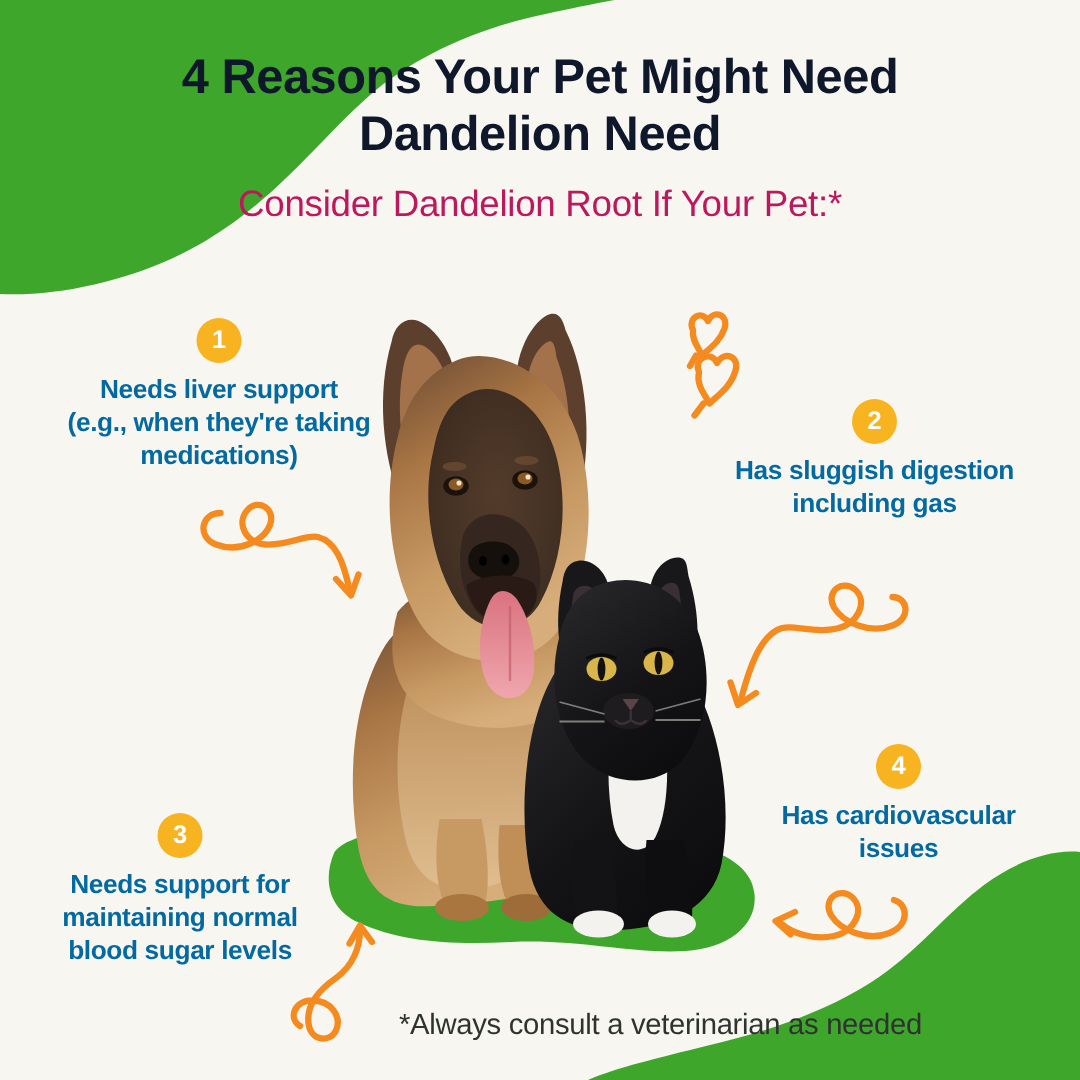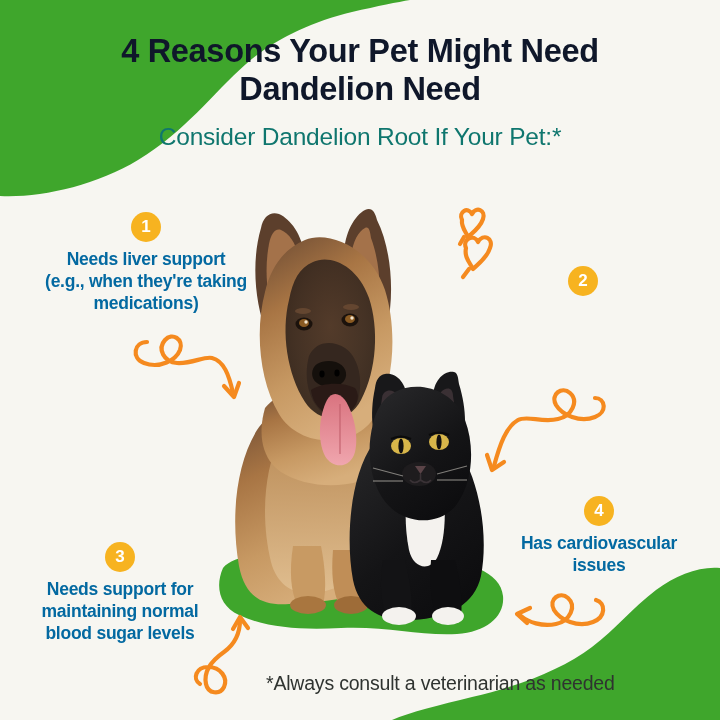--- a/index.html
+++ b/index.html
@@ -43,21 +43,21 @@
     letter-spacing: -0.3px;
     color: #0f172a;
     font-family: "Liberation Sans", sans-serif;
     padding: 0 70px;
   }
   .subhead {
     margin: 14px 0 0 0;
     font-size: 24.5px;
     font-weight: 400;
     letter-spacing: -0.2px;
-    color: #0f766e;
+    color: #be185d;
   }
 
   
   .animals {
     position: absolute;
     left: 205px;
     top: 168px;
     width: 310px;
     height: 480px;
     z-index: 4;
@@ -389,20 +389,22 @@
 
   <div class="reason" id="reason-1">
     <div class="badge">1</div>
     <div class="reason-text">Needs liver support
 (e.g., when they're taking
 medications)</div>
   </div>
 
   <div class="reason" id="reason-2">
     <div class="badge">2</div>
+    <div class="reason-text">Has sluggish digestion
+including gas</div>
   </div>
 
   <div class="reason" id="reason-3">
     <div class="badge">3</div>
     <div class="reason-text">Needs support for
 maintaining normal
 blood sugar levels</div>
   </div>
 
   <div class="reason" id="reason-4">

